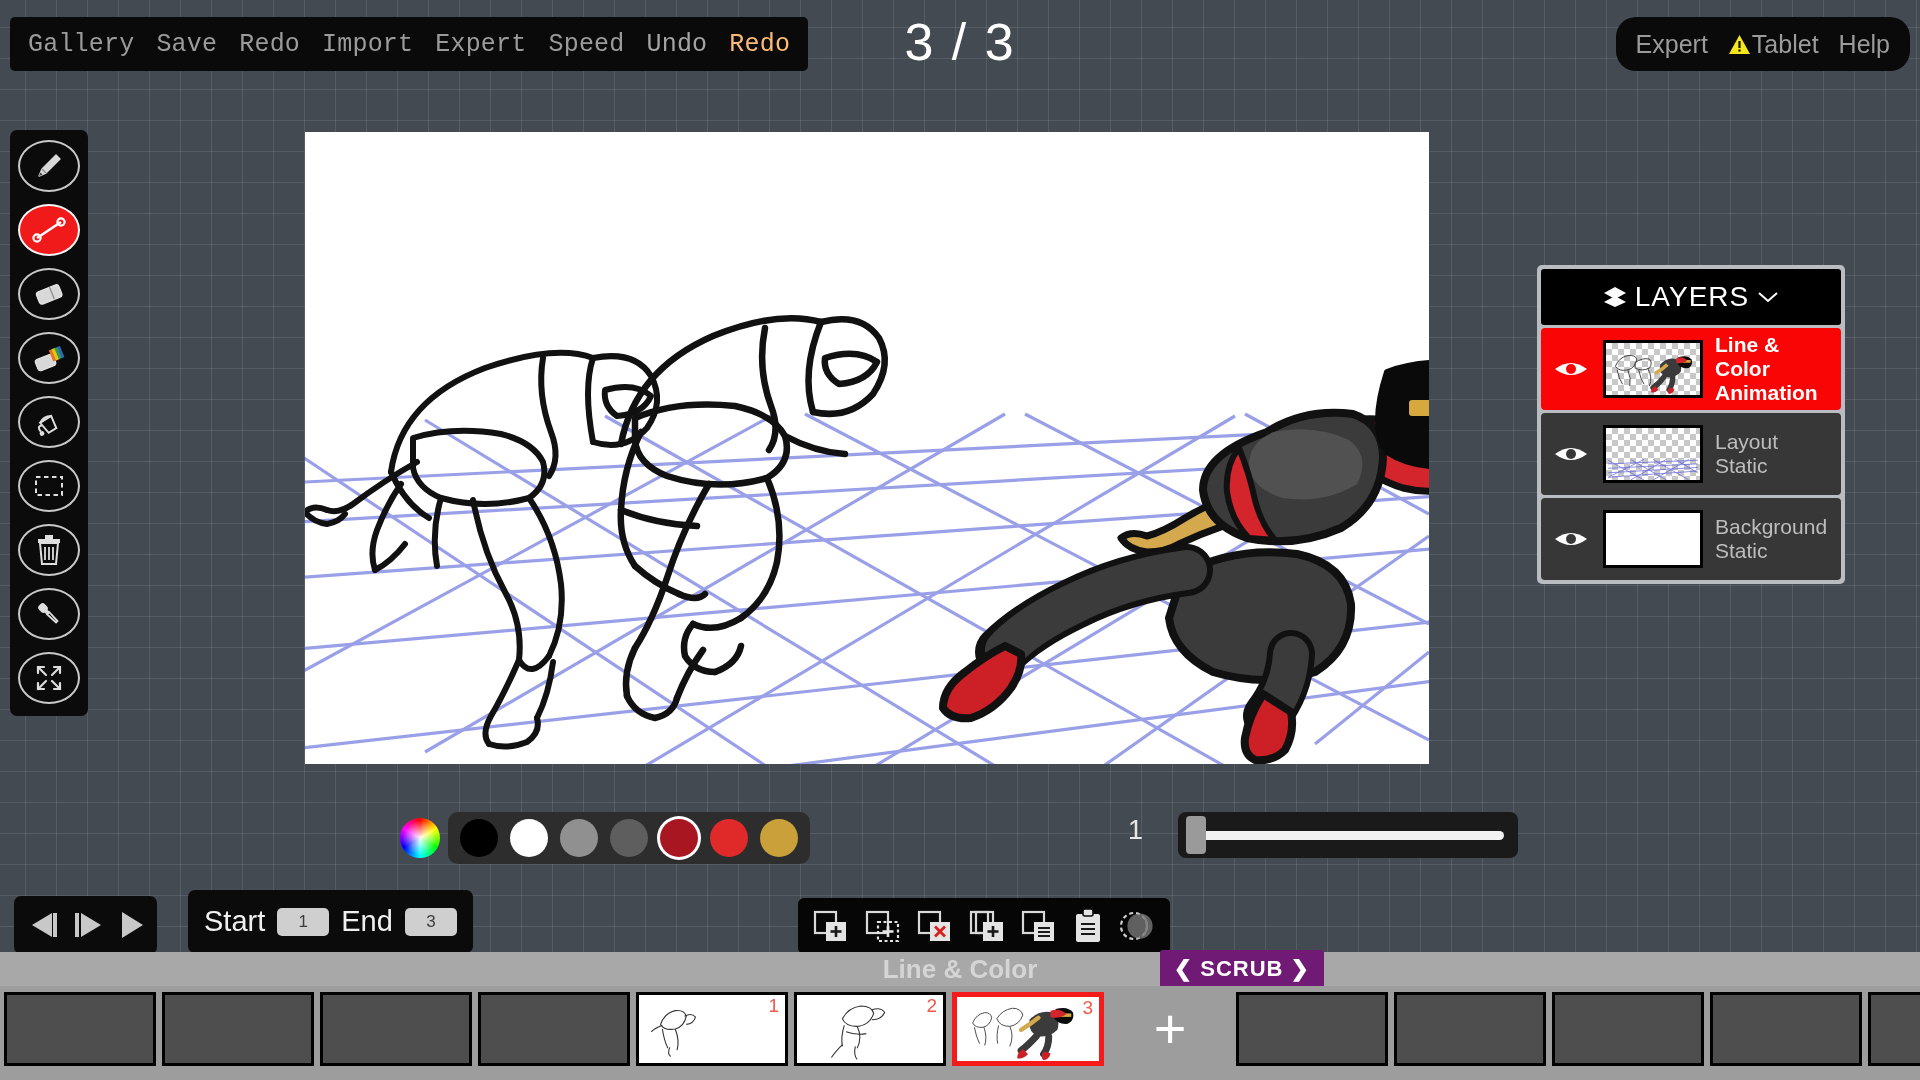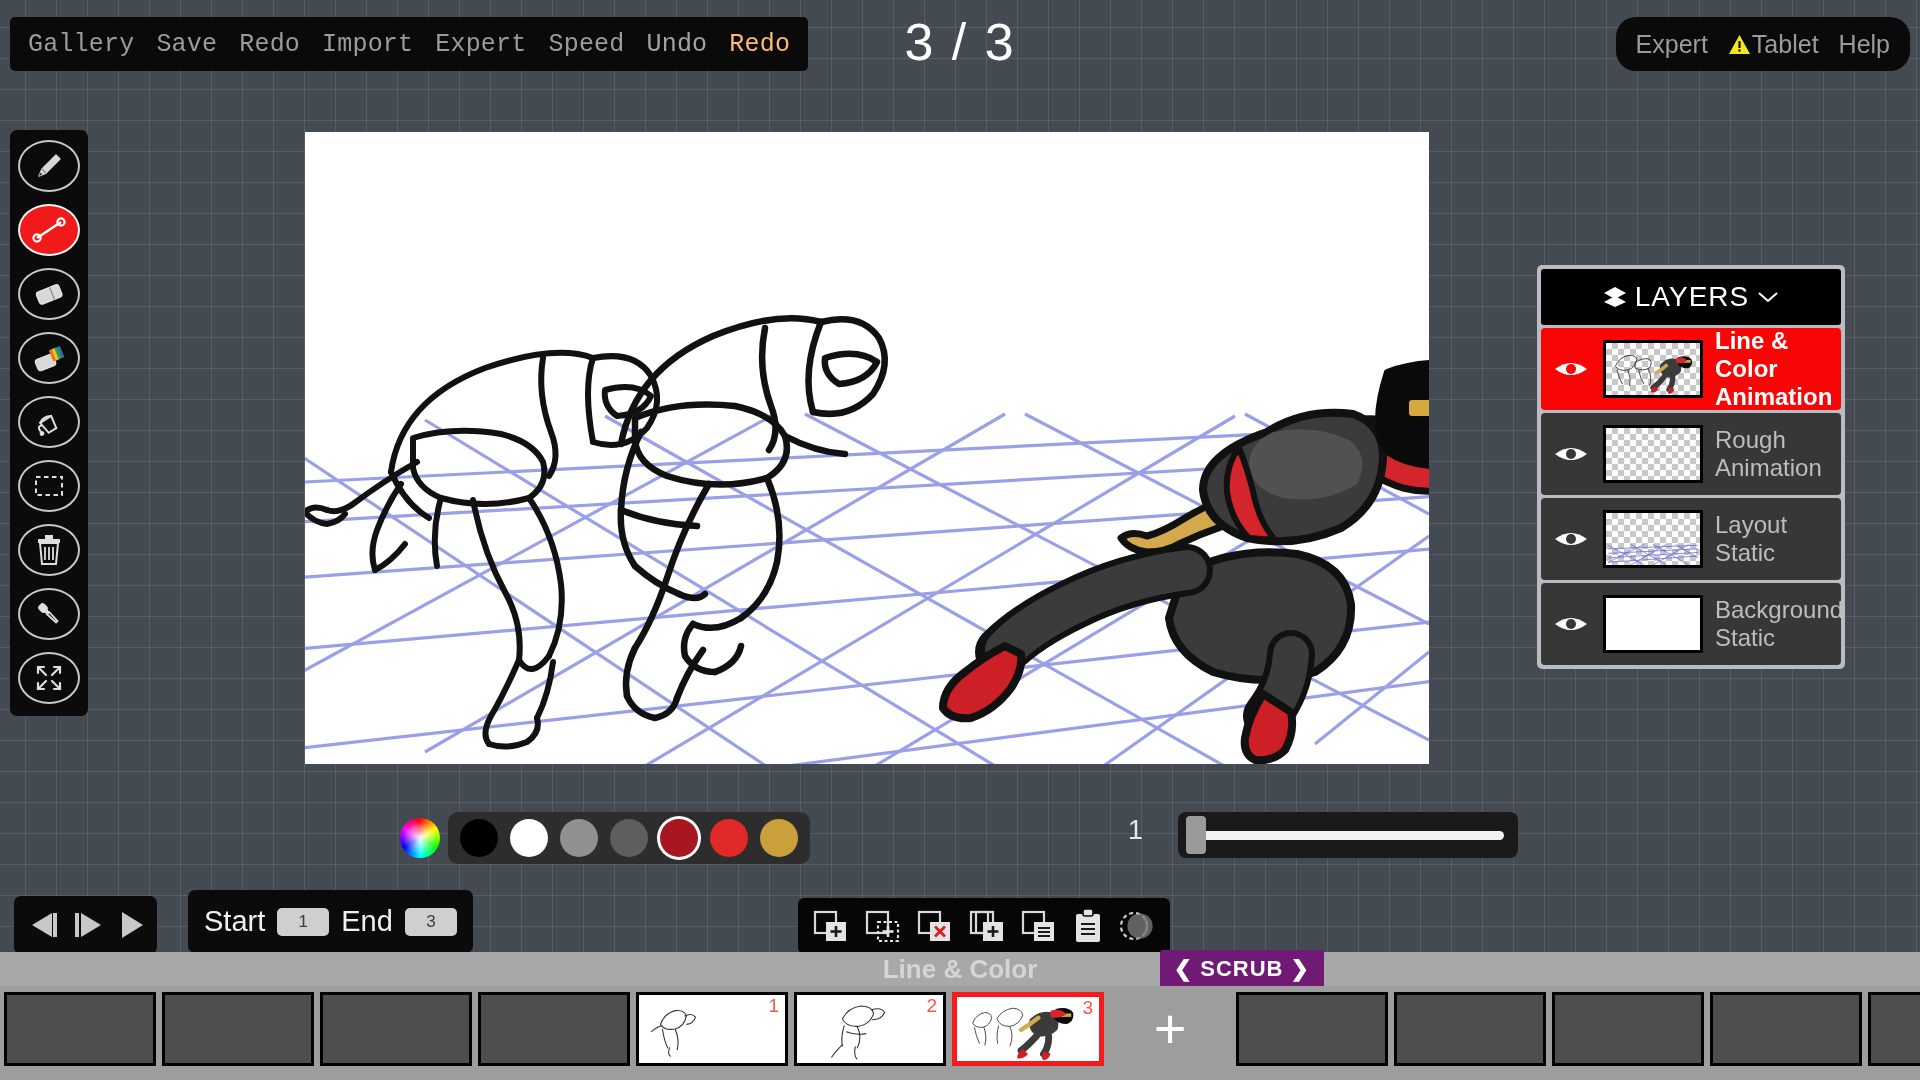--- a/index.html
+++ b/index.html
@@ -126,21 +126,21 @@
     background-color: #fff;
     background-image:
       linear-gradient(45deg, #c8c8c8 25%, transparent 25%, transparent 75%, #c8c8c8 75%),
       linear-gradient(45deg, #c8c8c8 25%, transparent 25%, transparent 75%, #c8c8c8 75%);
     background-size: 12px 12px;
     background-position: 0 0, 6px 6px;
     position: relative; overflow: hidden;
   }
   .lthumb.opaque { background-image: none; background-color: #fff; }
   .lthumb svg { position:absolute; inset:0; width:100%; height:100%; }
-  .lname { color: #bdbdbd; font-size: 24px; }
+  .lname { color: #bdbdbd; font-size: 21px; }
   .layer-row.active .lname { color: #ffffff; font-weight: bold; }
 
   
   .playback {
     position: absolute; left: 14px; top: 896px;
     width: 143px; height: 58px; background: #0b0b0b; border-radius: 7px;
     display: flex; align-items: center; justify-content: center; gap: 12px;
   }
   .range-box {
     position: absolute; left: 188px; top: 890px;
@@ -478,30 +478,20 @@
         <path d="M76 17 Q84 14 88 20 Q82 24 76 22 Z" fill="#d4252c"></path>
         <path d="M62 38 Q56 46 50 50" stroke="#3b3b3b" stroke-width="6" fill="none" stroke-linecap="round"></path>
         <path d="M52 48 Q47 52 48 55 Q53 56 56 52 Z" fill="#cc1f26"></path>
         <path d="M72 38 Q72 46 68 52" stroke="#3b3b3b" stroke-width="6" fill="none" stroke-linecap="round"></path>
         <path d="M68 50 Q65 55 68 57 Q73 56 74 51 Z" fill="#cc1f26"></path>
       </svg>
     </div>
     <div class="lname">Line &amp; Color Animation</div>
   </div>
 
-  <div class="layer-row">
-    <div class="eye">
-      <svg width="34" height="22" viewBox="0 0 34 22">
-        <path d="M1 11 Q17 -1 33 11 Q17 23 1 11 Z" fill="#fff"></path>
-        <circle cx="17" cy="11" r="5" fill="#373737"></circle>
-      </svg>
-    </div>
-    <div class="lthumb"></div>
-    <div class="lname">Rough Animation</div>
-  </div>
 
   <div class="layer-row">
     <div class="eye">
       <svg width="34" height="22" viewBox="0 0 34 22">
         <path d="M1 11 Q17 -1 33 11 Q17 23 1 11 Z" fill="#fff"></path>
         <circle cx="17" cy="11" r="5" fill="#373737"></circle>
       </svg>
     </div>
     <div class="lthumb">
       <svg viewBox="0 0 100 58">

